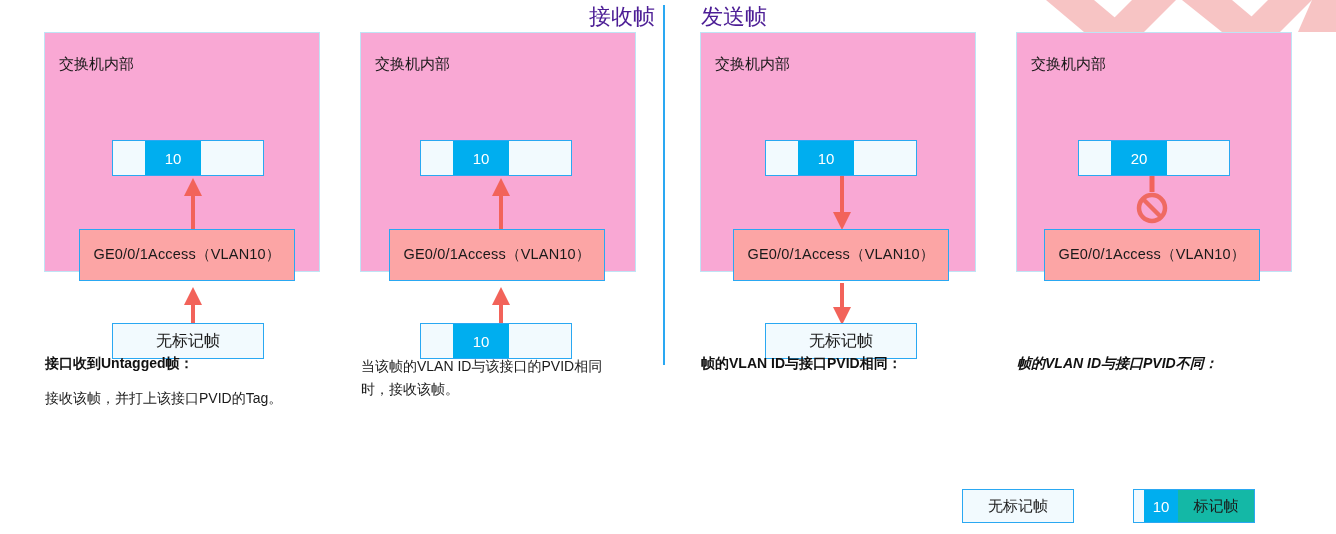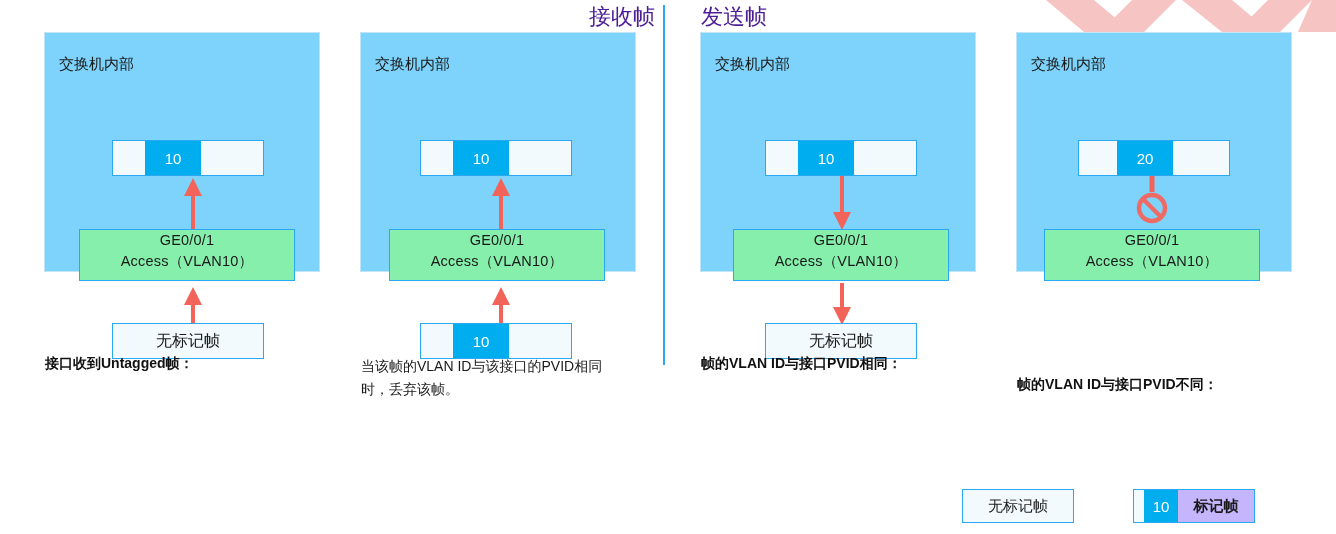--- a/index.html
+++ b/index.html
@@ -12,58 +12,58 @@
   .watermark{position:absolute;top:0;right:0;width:300px;height:32px;opacity:1;pointer-events:none;}
 
   
   .hdr{position:absolute;top:2px;height:30px;font-size:22px;line-height:30px;color:#4c1d95;}
   .hdr-recv{left:440px;width:215px;text-align:right;}
   .hdr-send{left:673px;margin-left:28px;}
   .divider{position:absolute;left:663px;top:5px;width:2px;height:360px;background:#2aa8f2;}
 
   
   .panel{position:absolute;top:32px;width:276px;height:240px;
-         background:#7dd3fc;border:1px solid #bfe4f5;box-sizing:border-box;}
+         background:#f9a8d4;border:1px solid #bfe4f5;box-sizing:border-box;}
   .panel-title{position:absolute;left:14px;top:22px;font-size:15px;color:#1a1a1a;}
 
   
   .tframe{position:absolute;height:36px;width:152px;border:1.5px solid #2aa8f2;
           box-sizing:border-box;display:flex;background:#f2fafe;}
   .tframe .seg-a{width:32px;background:#f2fafe;}
   .tframe .seg-b{width:56px;background:#00aeef;color:#fff;font-size:15px;
                  display:flex;align-items:center;justify-content:center;}
   .tframe .seg-c{flex:1;background:#f2fafe;}
 
   
   .uframe{position:absolute;height:36px;width:152px;border:1.5px solid #2aa8f2;
           box-sizing:border-box;background:#f2fafe;font-size:16px;
           display:flex;align-items:center;justify-content:center;}
 
   
-  .port{position:absolute;width:216px;height:52px;background:#86efac;
+  .port{position:absolute;width:216px;height:52px;background:#fca5a5;
         border:1.5px solid #2aa8f2;box-sizing:border-box;
-        display:flex;flex-direction:column;align-items:center;justify-content:flex-start;
+        display:flex;flex-direction:row;align-items:center;justify-content:center;
         font-size:14.5px;line-height:1.45;letter-spacing:.2px;}
 
   
   .arrow{position:absolute;width:22px;}
   .capt{position:absolute;width:250px;}
   .capt .t{font-size:14px;font-weight:bold;color:#111;margin-bottom:14px;}
   .capt .p{font-size:14px;color:#1a1a1a;line-height:1.62;margin-bottom:12px;}
 
   
   .legend-u{position:absolute;width:112px;height:34px;border:1.5px solid #2aa8f2;
             box-sizing:border-box;background:#f2fafe;font-size:15px;
             display:flex;align-items:center;justify-content:center;}
   .legend-t{position:absolute;height:34px;width:122px;border:1.5px solid #2aa8f2;
             box-sizing:border-box;display:flex;background:#f2fafe;font-size:15px;}
   .legend-t .seg-a{width:10px;background:#f2fafe;}
   .legend-t .seg-b{width:34px;background:#00aeef;color:#fff;
                    display:flex;align-items:center;justify-content:center;}
-  .legend-t .seg-c{flex:1;display:flex;align-items:center;justify-content:center;background:#c4b5fd;font-weight:bold;}
+  .legend-t .seg-c{flex:1;display:flex;align-items:center;justify-content:center;background:#14b8a6;}
 </style>
 </head>
 <body>
 
 <svg class="watermark" viewBox="0 0 300 32" preserveAspectRatio="none">
   <g fill="#f7c4c4">
     <polygon points="10,0 58,0 96,32 48,32"></polygon>
     <polygon points="96,0 140,0 108,32 64,32"></polygon>
     <polygon points="146,0 196,0 234,32 186,32"></polygon>
     <polygon points="232,0 276,0 244,32 200,32"></polygon>
@@ -135,48 +135,49 @@
   <div>Access（VLAN10）</div>
 </div>
 <svg class="arrow" style="left:831px;top:283px;height:42px;" viewBox="0 0 22 42">
   <polygon points="9,0 13,0 13,24 20,24 11,42 2,24 9,24" fill="#f2635a"></polygon>
 </svg>
 <div class="uframe" style="left:765px;top:323px;">无标记帧</div>
 
 <div class="panel" style="left:1016px;">
   <div class="panel-title">交换机内部</div>
 </div>
-<div class="tframe" style="left:1078px;top:140px;padding-left:6px;">
+<div class="tframe" style="left:1078px;top:140px;">
   <div class="seg-a"></div>
   <div class="seg-b">20</div>
   <div class="seg-c"></div>
 </div>
 <svg style="position:absolute;left:1135px;top:176px;width:34px;height:54px;" viewBox="0 0 34 54">
   <rect x="14.5" y="0" width="5" height="16" fill="#f2635a"></rect>
   <circle cx="17" cy="32" r="13" fill="none" stroke="#ef6a62" stroke-width="4.5"></circle>
   <line x1="8.5" y1="23.5" x2="25.5" y2="40.5" stroke="#ef6a62" stroke-width="4.5"></line>
 </svg>
 <div class="port" style="left:1044px;top:229px;">
   <div>GE0/0/1</div>
   <div>Access（VLAN10）</div>
 </div>
 
 <div class="capt" style="left:45px;top:355px;">
   <div class="t">接口收到Untagged帧：</div>
+  <div class="p">接收该帧，并打上该接口PVID的Tag。</div>
 </div>
 
 <div class="capt" style="left:361px;top:355px;">
-  <div class="p">当该帧的VLAN ID与该接口的PVID相同时，丢弃该帧。</div>
+  <div class="p">当该帧的VLAN ID与该接口的PVID相同时，接收该帧。</div>
 </div>
 
 <div class="capt" style="left:701px;top:355px;">
   <div class="t">帧的VLAN ID与接口PVID相同：</div>
 </div>
 
-<div class="capt" style="left:1017px;top:376px;">
+<div class="capt" style="left:1017px;top:355px;font-style:italic;">
   <div class="t">帧的VLAN ID与接口PVID不同：</div>
 </div>
 
 <div class="legend-u" style="left:962px;top:489px;">无标记帧</div>
 <div class="legend-t" style="left:1133px;top:489px;">
   <div class="seg-a"></div>
   <div class="seg-b">10</div>
   <div class="seg-c">标记帧</div>
 </div>
 

